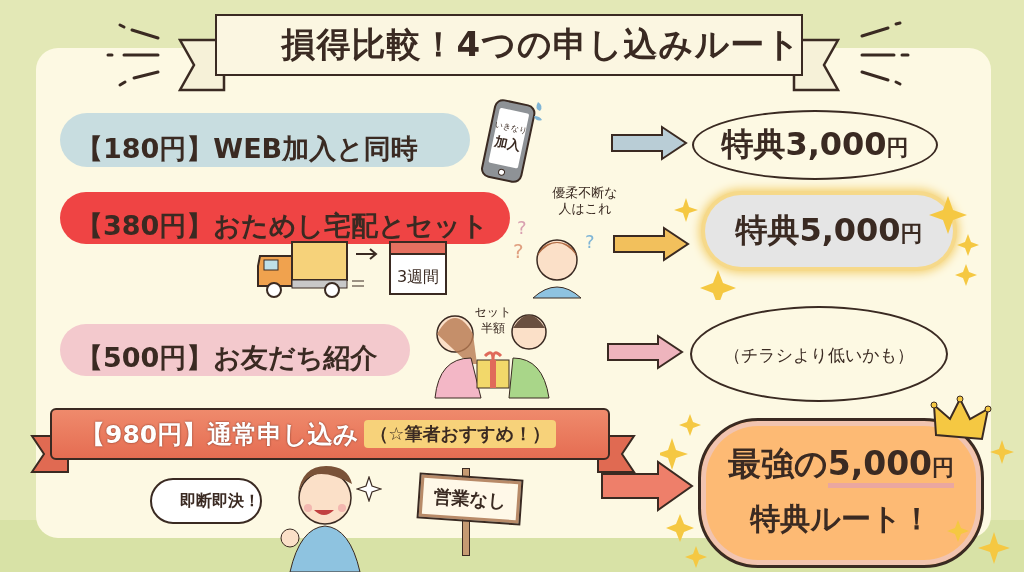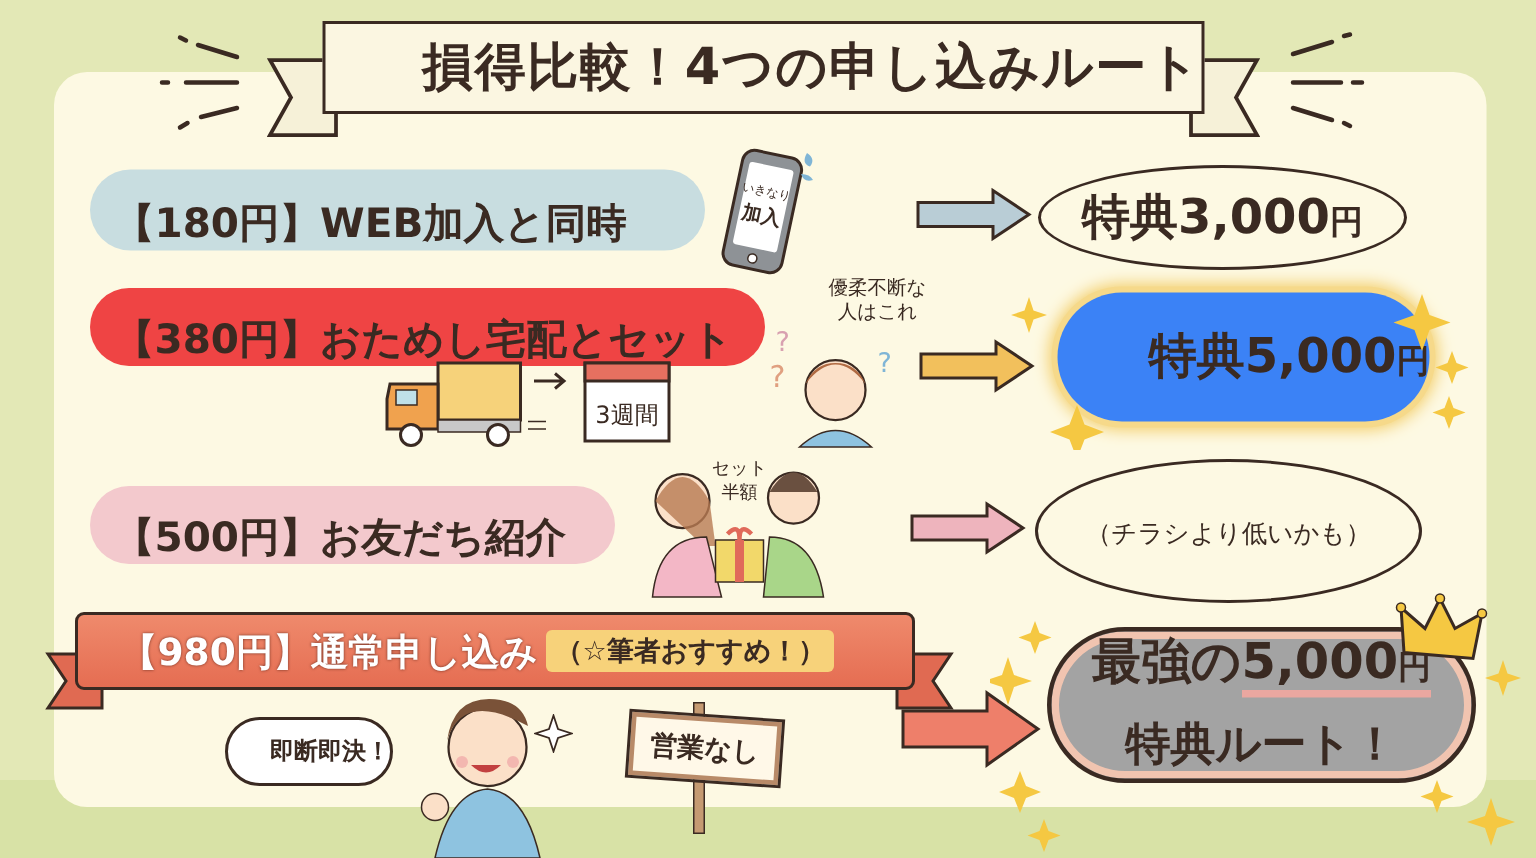--- a/index.html
+++ b/index.html
@@ -42,23 +42,23 @@
 
   .bubble {
     position: absolute; display: flex; flex-direction: column;
     align-items: center; justify-content: center;
     color: #3a2a22; font-weight: bold;
   }
   .bubble .big { font-size: 32px; line-height: 1.1; }
   .bubble .yen { font-size: 22px; }
   .bubble .small { font-size: 17px; font-weight: normal; margin-top: 2px; }
   .b1 { left: 692px; top: 110px; width: 246px; height: 70px; border: 2.5px solid #3a2a22; border-radius: 50%; background: #fdf9e3; }
-  .b2 { left: 705px; top: 195px; width: 248px; height: 86px; border-radius: 46px; background: #3b82f6; box-shadow: 0 0 0 4px #f6d98a, 0 0 10px 6px #f3cf6e; align-items: flex-end; }
+  .b2 { left: 705px; top: 195px; width: 248px; height: 72px; border-radius: 46px; background: #e5e5e5; box-shadow: 0 0 0 4px #f6d98a, 0 0 10px 6px #f3cf6e; }
   .b3 { left: 690px; top: 306px; width: 258px; height: 96px; border: 2.5px solid #3a2a22; border-radius: 50%; background: #fdf9e3; }
-  .b4 { left: 698px; top: 418px; width: 286px; height: 104px; border-radius: 60px; background: #a3a3a3; border: 3px solid #3a2a22; box-shadow: inset 0 0 0 5px #f1c4b0; gap: 13px; }
+  .b4 { left: 698px; top: 418px; width: 286px; height: 150px; border-radius: 60px; background: #fdba74; border: 3px solid #3a2a22; box-shadow: inset 0 0 0 5px #f1c4b0; gap: 13px; }
   .b4 .big { font-size: 33px; }
   .b4 .line2 { font-size: 30px; margin-top: 4px; }
   .underline { border-bottom: 5px solid #eaa7a0; }
 
   .red-ribbon {
     position: absolute; left: 50px; top: 408px; width: 560px; height: 52px;
     background: linear-gradient(#ef8a6c, #e56d52);
     border: 2.5px solid #3a2a22; border-radius: 6px;
     display: flex; align-items: center; padding-left: 28px;
     color: #fff; font-size: 25px; font-weight: bold; z-index: 4;

